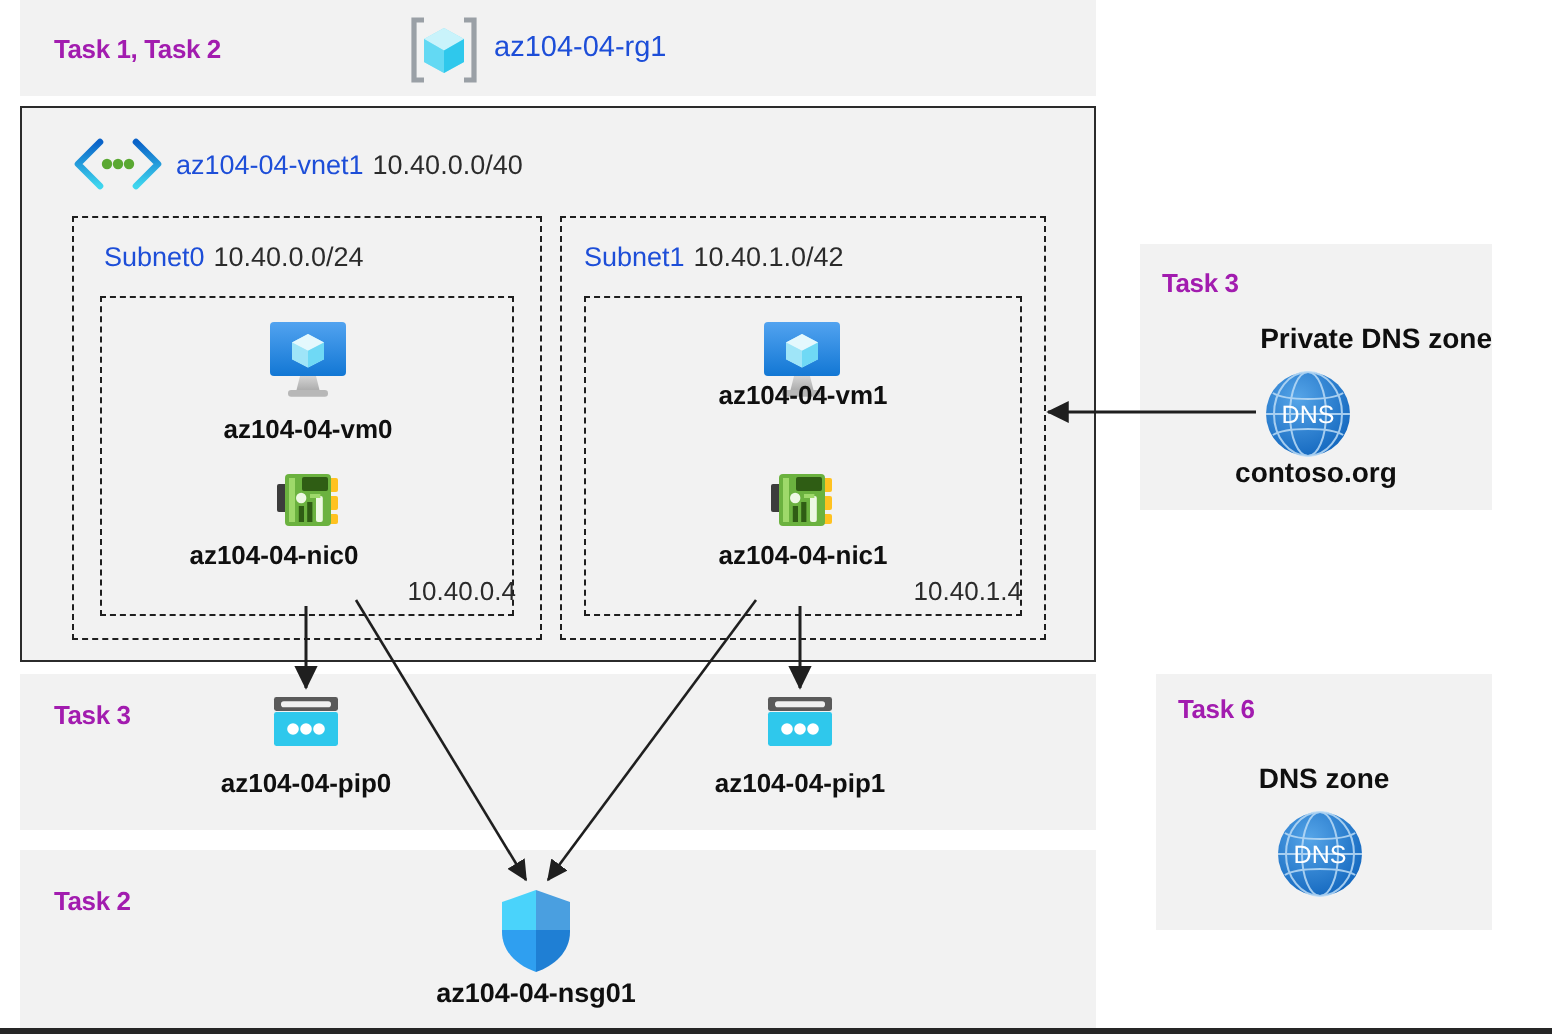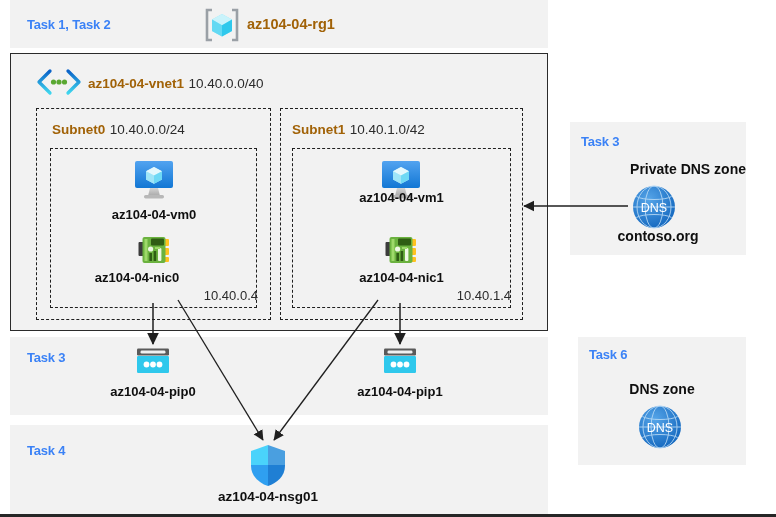--- a/index.html
+++ b/index.html
@@ -10,24 +10,24 @@
     position:relative;
     overflow:hidden;
     color:#1a1a1a;
   }
   .stage{position:absolute;left:0;top:0;width:776px;height:517px;}
   .abs{position:absolute;}
 
   
   .panel{background:#f2f2f2;}
   .task-label{
-    font-size:13px;font-weight:bold;color:#3b82f6;
+    font-size:13px;font-weight:bold;color:#a21caf;
     letter-spacing:-0.2px;white-space:nowrap;
   }
-  .hdr-bold{font-size:13.5px;font-weight:bold;color:#a16207;white-space:nowrap;}
+  .hdr-bold{font-size:13.5px;font-weight:normal;color:#1d4ed8;white-space:nowrap;}
   .hdr-norm{font-size:13.5px;font-weight:normal;color:#2b2b2b;white-space:nowrap;}
 
   .vnet-box{
     border:1.5px solid #2b2b2b;background:#f2f2f2;box-sizing:border-box;
   }
   .subnet-box{
     border:1.6px dashed #1f1f1f;box-sizing:border-box;background:transparent;
   }
   .inner-dash{
     border:1.6px dashed #1f1f1f;box-sizing:border-box;background:transparent;
@@ -207,21 +207,21 @@
       <rect x="5.5" y="3.6" width="25" height="3" rx="1.4" fill="#f0f0f0"></rect>
       <rect x="2" y="9" width="32" height="17" rx="1.2" fill="#2fc8ec"></rect>
       <circle cx="11.5" cy="17.5" r="2.9" fill="#ffffff"></circle>
       <circle cx="18" cy="17.5" r="2.9" fill="#ffffff"></circle>
       <circle cx="24.5" cy="17.5" r="2.9" fill="#ffffff"></circle>
     </svg>
   </div>
   <div class="abs node-label" style="left:305px;top:384px;width:190px;">az104-04-pip1</div>
 
   <div class="abs panel" style="left:10px;top:425px;width:538px;height:89px;"></div>
-  <div class="abs task-label" style="left:27px;top:443px;">Task 4</div>
+  <div class="abs task-label" style="left:27px;top:443px;">Task 2</div>
 
   <div class="abs" style="left:248px;top:443px;width:40px;height:45px;">
     <svg width="40" height="45" viewBox="0 0 40 45">
       <defs>
         <clipPath id="shieldclip">
           <path d="M20 2 L37 8 L37 23 C37 33 29 40 20 43 C11 40 3 33 3 23 L3 8 Z"></path>
         </clipPath>
       </defs>
       <g clip-path="url(#shieldclip)">
         <rect x="0" y="0" width="20" height="22" fill="#4ad3fb"></rect>

